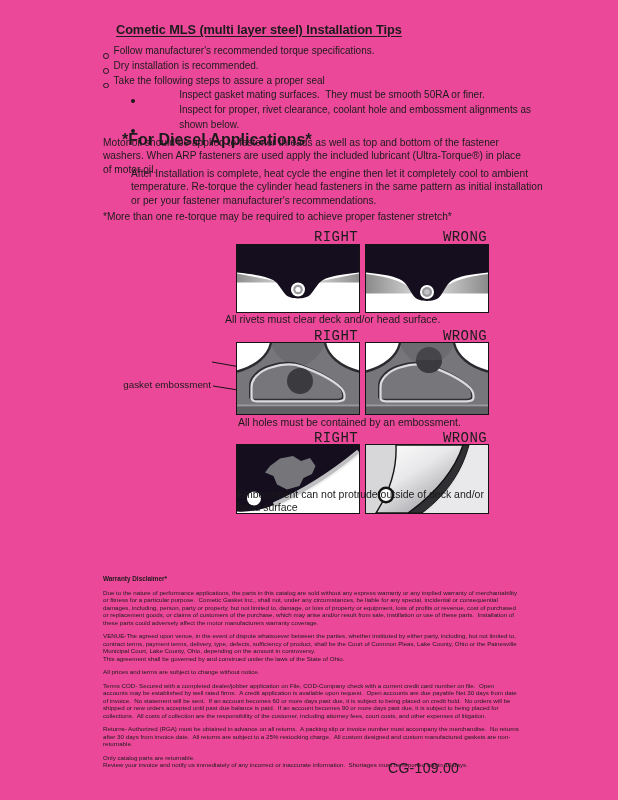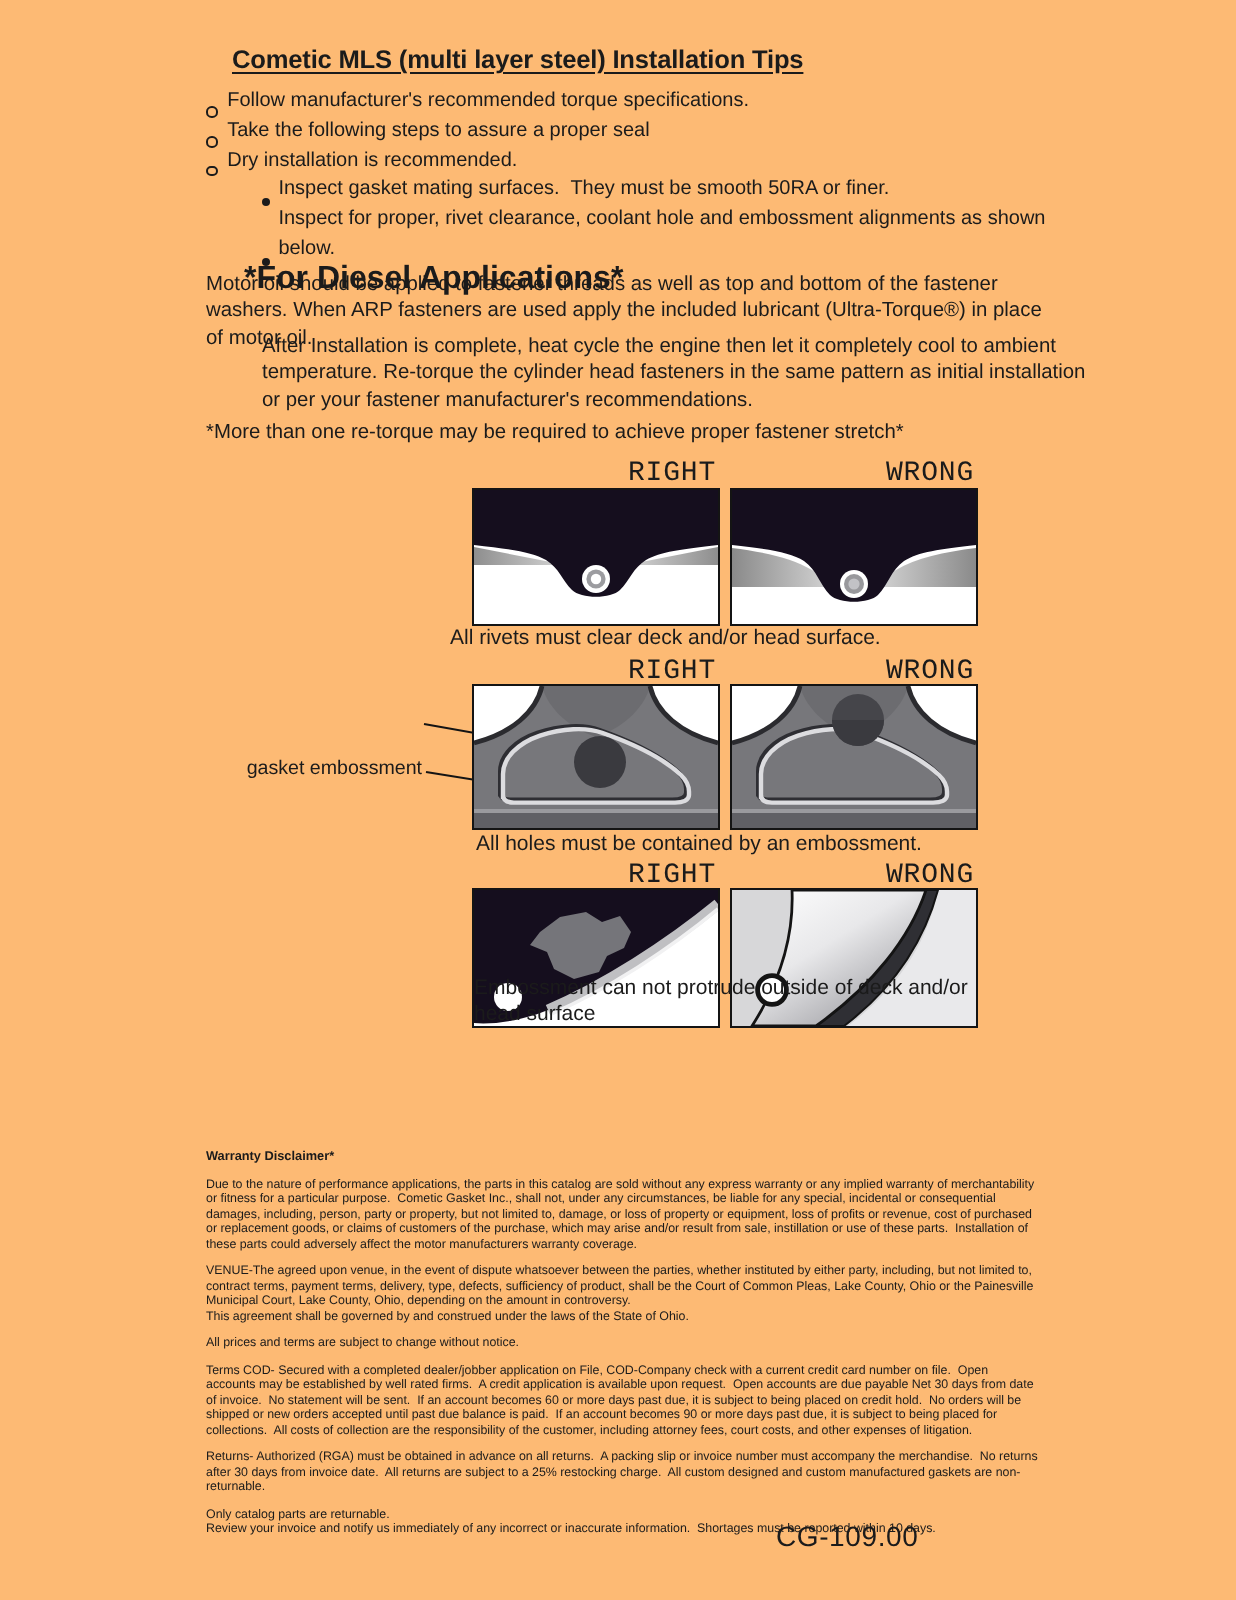--- a/index.html
+++ b/index.html
@@ -1,30 +1,30 @@
 <!DOCTYPE html>
 <html><head>
 <meta charset="utf-8">
 <style>
   html,body { margin:0; padding:0; background:#ffffff; }
   .page {
-    position:relative; width:618px; height:800px; background:#fdba74;
+    position:relative; width:618px; height:800px; background:#ec4899;
     font-family:"Liberation Sans", sans-serif; color:#1b1b1b; overflow:hidden;
   }
   p { margin:0; }
 
   .title {
     position:absolute; left:116px; top:22px; font-size:12.8px; font-weight:bold;
     letter-spacing:-0.1px; text-decoration:underline; text-underline-offset:2px;
     white-space:pre-wrap; margin:0;
   }
 
   .tips { position:absolute; left:103px; top:44px; width:440px; font-size:10px; }
   .b { display:flex; align-items:flex-end; line-height:14.8px; white-space:pre-wrap; }
-  .b.sub { padding-left:28px; }
+  .b.sub { padding-left:28px;gap:40px; }
   .dot-open {
     flex:0 0 auto; width:3.6px; height:3.6px; border:1px solid #1b1b1b; border-radius:50%;
     margin:5px 5px 0 0;
   }
   .dot-filled {
     flex:0 0 auto; width:4.2px; height:4.2px; background:#1b1b1b; border-radius:50%;
     margin:5px 4px 0 0;
   }
 
   .diesel-h { position:absolute; left:110px; top:119px; font-size:16px; font-weight:bold; margin:12px; }
@@ -59,25 +59,25 @@
 
   <h1 class="title">Cometic MLS (multi layer steel) Installation Tips</h1>
 
   <div class="tips">
     <div class="b">
       <span class="dot-open"></span>
       <span>Follow manufacturer's recommended torque specifications.</span>
     </div>
     <div class="b">
       <span class="dot-open"></span>
-      <span>Take the following steps to assure a proper seal</span>
+      <span>Dry installation is recommended.</span>
     </div>
     <div class="b">
       <span class="dot-open"></span>
-      <span>Dry installation is recommended.</span>
+      <span>Take the following steps to assure a proper seal</span>
     </div>
     <div class="b sub">
       <span class="dot-filled"></span>
       <span>Inspect gasket mating surfaces.  They must be smooth 50RA or finer.</span>
     </div>
     <div class="b sub">
       <span class="dot-filled"></span>
       <span>Inspect for proper, rivet clearance, coolant hole and embossment alignments as shown below.</span>
     </div>
   </div>

